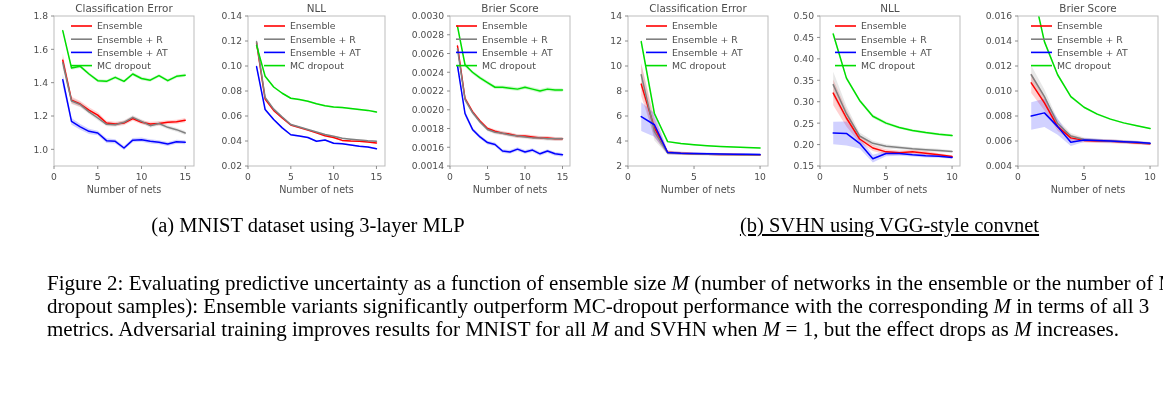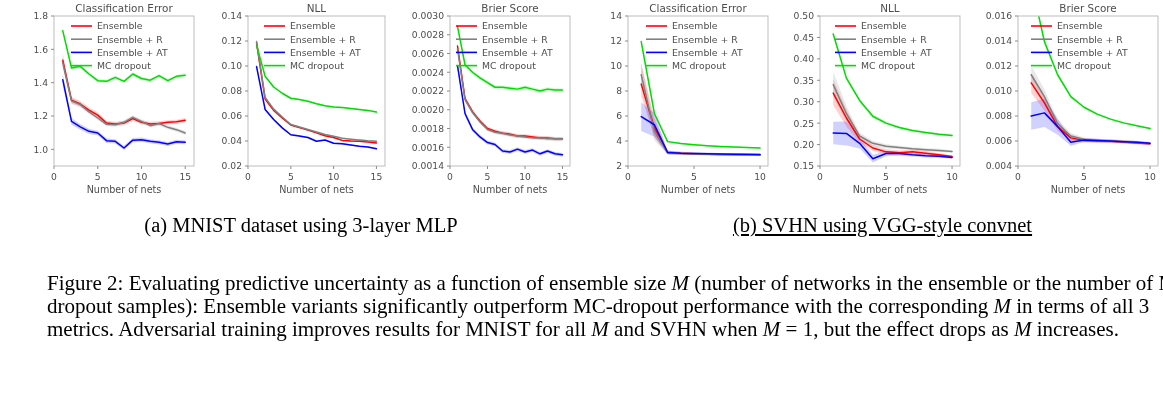--- a/index.html
+++ b/index.html
@@ -1,21 +1,21 @@
 <!DOCTYPE html>
 <html><head>
 <meta charset="utf-8">
 <style>
   html,body{margin:0;padding:0;background:#ffffff;}
   body{width:1163px;height:405px;font-family:"Liberation Serif",serif;color:#000;overflow:hidden;}
   #figure-root{position:relative;width:1163px;height:405px;}
   .panel-row{position:absolute;left:0;top:0;width:1163px;height:200px;}
   .panel{position:absolute;top:0;height:200px;}
   .panel svg{display:block;}
-  .subcaption-row{position:absolute;left:11px;top:210px;width:1090px;height:45px;}
+  .subcaption-row{position:absolute;left:18px;top:210px;width:1090px;height:45px;}
   .subcap{position:absolute;top:0;text-align:center;font-family:"Liberation Serif",serif;font-size:20.5px;line-height:30px;color:#000;white-space:nowrap;}
   #subcap-a{left:0;width:580px;}
   #subcap-b{left:580px;width:583px;text-decoration:underline;}
   #main-caption{position:absolute;left:3px;top:272px;width:1157px;font-family:"Liberation Serif",serif;font-size:21px;line-height:23px;color:#000;text-align:left;margin-left:44px;}
   #main-caption .mi{font-style:italic;font-family:"Liberation Serif",serif;}
   .tick-text{font-family:"DejaVu Sans","Liberation Sans",sans-serif;font-size:9.2px;fill:#4d4d4d;}
   .title-text{font-family:"DejaVu Sans","Liberation Sans",sans-serif;font-size:10.4px;fill:#4d4d4d;}
   .axis-label{font-family:"DejaVu Sans","Liberation Sans",sans-serif;font-size:9.6px;fill:#4d4d4d;}
   .legend-text{font-family:"DejaVu Sans","Liberation Sans",sans-serif;font-size:9.3px;fill:#4d4d4d;}
   .tickmark{stroke:#808080;stroke-width:0.9;}

